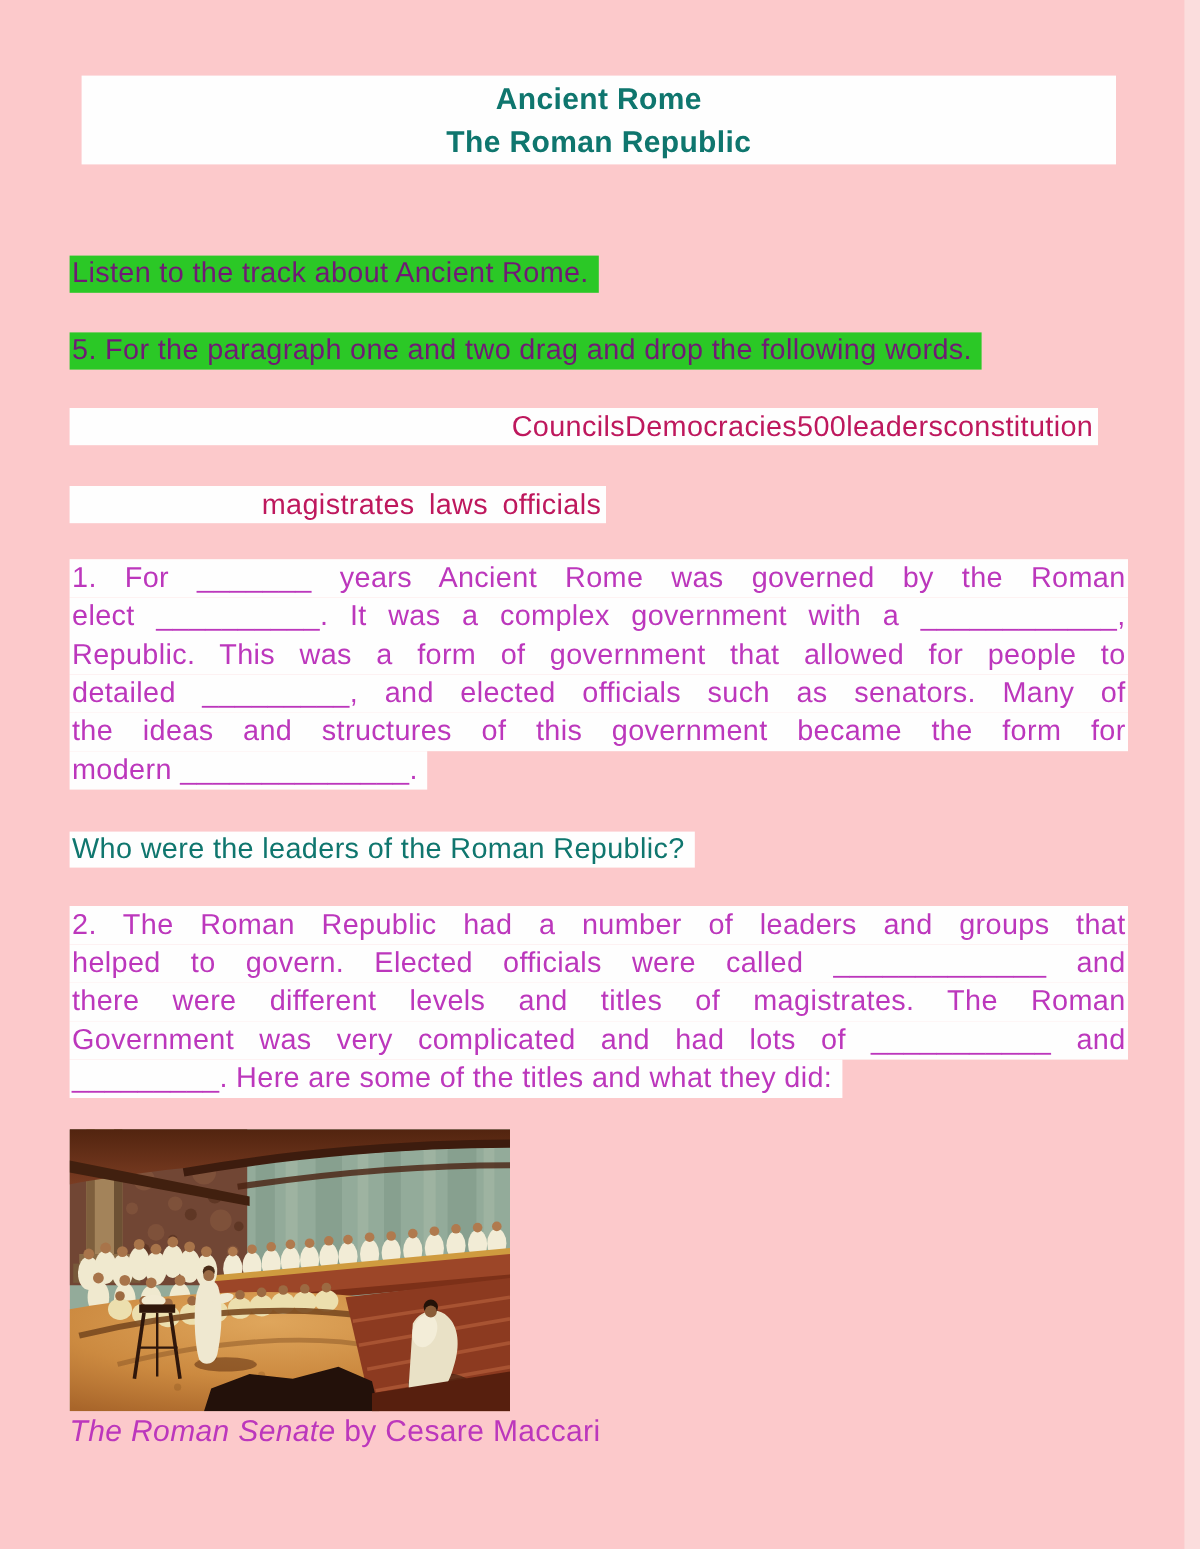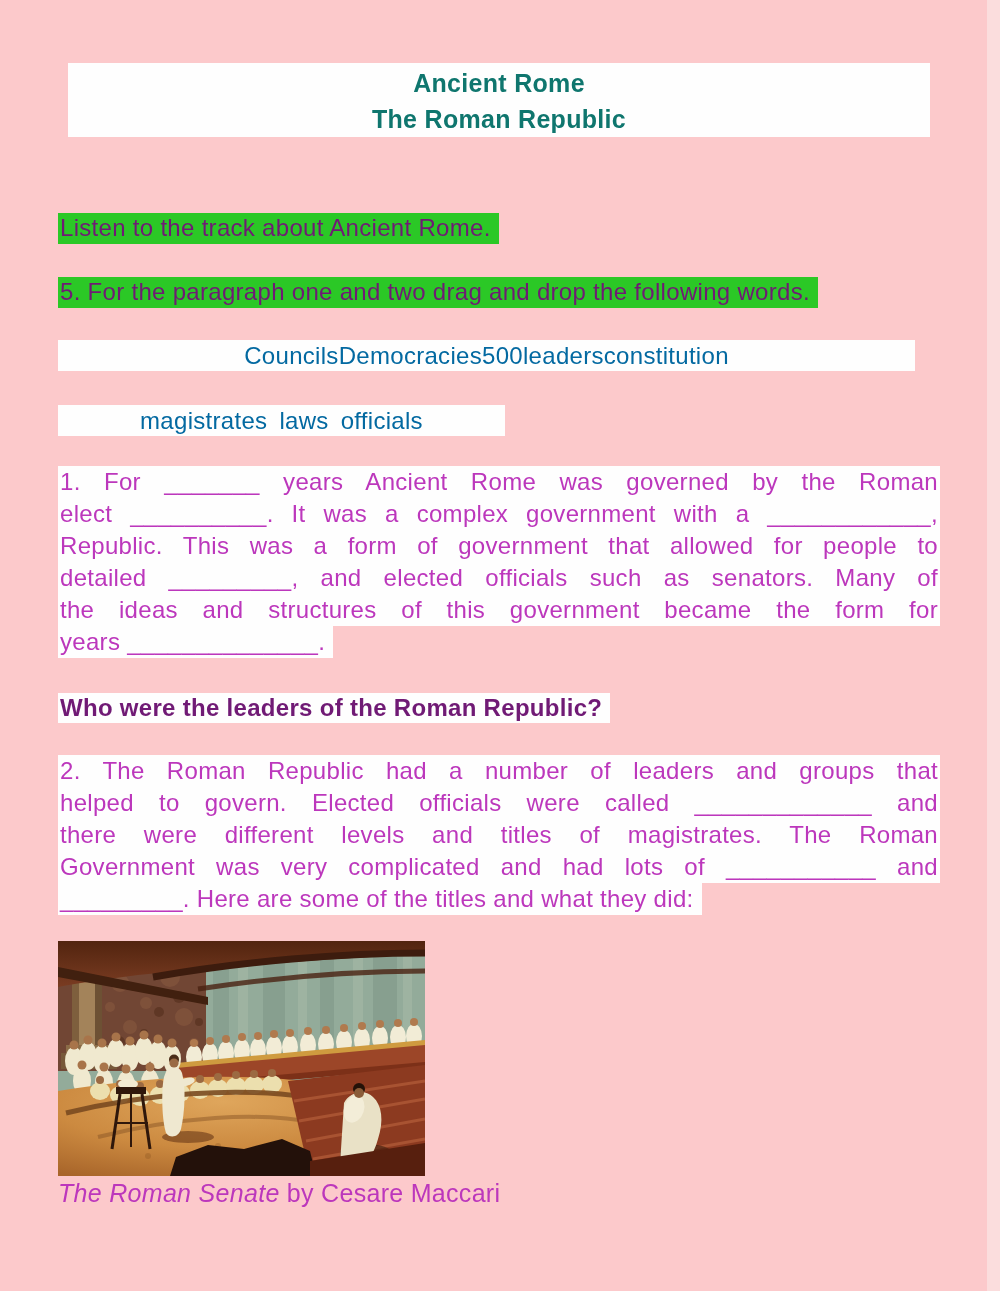--- a/index.html
+++ b/index.html
@@ -30,22 +30,22 @@
     font-size:24px;line-height:28px;
     padding:1px 8px 2px 2px;
     width:fit-content;
   }
   .green-1{top:213px;}
   .green-2{top:277px;}
 
   
   .bank-row{
     left:58px;background:#fefefe;
-    display:flex;justify-content:center;align-items:center;
-    color:#0369a1;font-size:24px;
+    display:flex;justify-content:flex-end;align-items:center;
+    color:#be185d;font-size:24px;
     height:31px;box-sizing:border-box;
     padding:0 4px;
   }
   .bank-1{top:340px;width:857px;}
   .bank-2{top:405px;width:447px;gap:12px;}
   .bank-word{cursor:grab;}
 
   
   .para{left:58px;width:882px;color:#bc37bc;font-size:24px;}
   .para-1{top:466px;}
@@ -60,21 +60,21 @@
   .pline.partial{
     width:fit-content;
     text-align:left;text-align-last:left;
     padding-right:8px;
   }
 
   
   .question{
     left:58px;top:693px;
     background:#fefefe;
-    color:#701a75;font-weight:bold;font-size:24px;line-height:29px;
+    color:#0f766e;font-weight:normal;font-size:24px;line-height:29px;
     padding:0 8px 1px 2px;
     width:fit-content;
   }
 
   
   .painting{left:58px;top:941px;width:367px;height:235px;display:block;}
   .caption{
     left:58px;top:1179px;
     color:#bc37bc;font-size:25px;
   }
@@ -106,21 +106,21 @@
     <span class="bank-word">laws</span>
     <span class="bank-word">officials</span>
   </div>
 
   <div class="abs para para-1">
     <div class="pline">1. For _______ years Ancient Rome was governed by the Roman</div>
     <div class="pline">elect __________. It was a complex government with a ____________,</div>
     <div class="pline">Republic. This was a form of government that allowed for people to</div>
     <div class="pline">detailed _________, and elected officials such as senators. Many of</div>
     <div class="pline">the ideas and structures of this government became the form for</div>
-    <div class="pline partial">years ______________.</div>
+    <div class="pline partial">modern ______________.</div>
   </div>
 
   <div class="abs question">Who were the leaders of the Roman Republic?</div>
 
   <div class="abs para para-2">
     <div class="pline">2. The Roman Republic had a number of leaders and groups that</div>
     <div class="pline">helped to govern. Elected officials were called _____________ and</div>
     <div class="pline">there were different levels and titles of magistrates. The Roman</div>
     <div class="pline">Government was very complicated and had lots of ___________ and</div>
     <div class="pline partial">_________. Here are some of the titles and what they did:</div>

